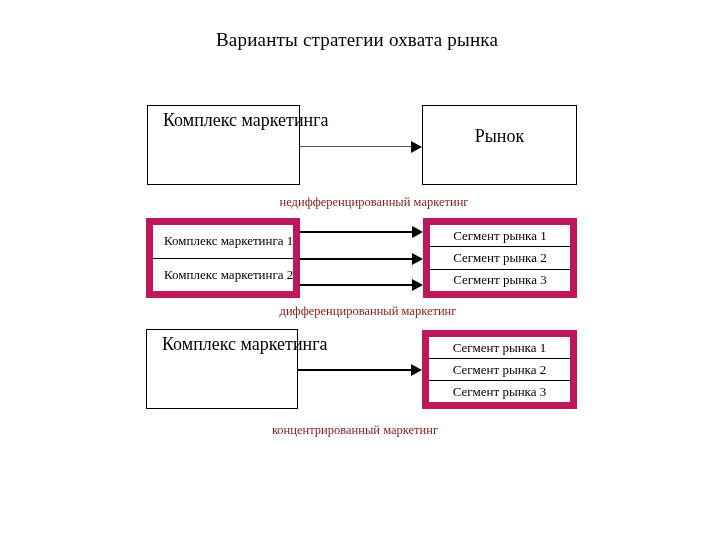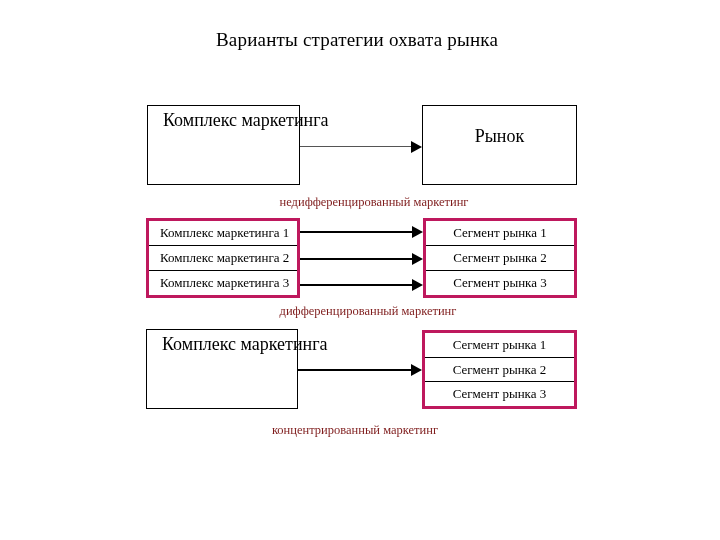--- a/index.html
+++ b/index.html
@@ -12,21 +12,21 @@
     position:absolute;left:0;top:29px;width:714px;
     text-align:center;font-size:19px;font-weight:normal;letter-spacing:0.2px;
   }
   .box{
     position:absolute;border:1px solid #000;background:#fff;
     box-sizing:border-box;font-size:18px;line-height:15px;white-space:nowrap;
   }
   .box.tl{padding:7px 4px 0 15px;}        
   .box.tc{padding-top:23px;text-align:center;}
   .stack{
-    position:absolute;border:3px solid #be185d;background:#fff;
+    position:absolute;border:7px solid #be185d;background:#fff;
     box-sizing:border-box;display:flex;flex-direction:column;
   }
   .stack .row{
     flex:1;display:flex;align-items:center;
     font-size:13px;white-space:nowrap;box-sizing:border-box;
   }
   .stack .row + .row{border-top:1px solid #000;}
   .stack.left-rows .row{padding-left:11px;}
   .stack.center-rows .row{justify-content:center;}
   .caption{
@@ -57,21 +57,20 @@
 
 <div class="box tc" style="left:422px;top:105px;width:155px;height:80px;">
   <span>Рынок</span>
 </div>
 
 <div class="caption" style="left:174px;top:195px;">недифференцированный маркетинг</div>
 
 <div class="stack left-rows" style="left:146px;top:218px;width:154px;height:80px;">
   <div class="row">Комплекс маркетинга 1</div>
   <div class="row">Комплекс маркетинга 2</div>
-  <div class="row">Комплекс маркетинга 3</div>
 </div>
 
 <div class="arrow" style="left:300px;top:226px;width:123px;">
   <span class="shaft"></span>
   <span class="head"></span>
 </div>
 <div class="arrow" style="left:300px;top:253px;width:123px;">
   <span class="shaft"></span>
   <span class="head"></span>
 </div>

